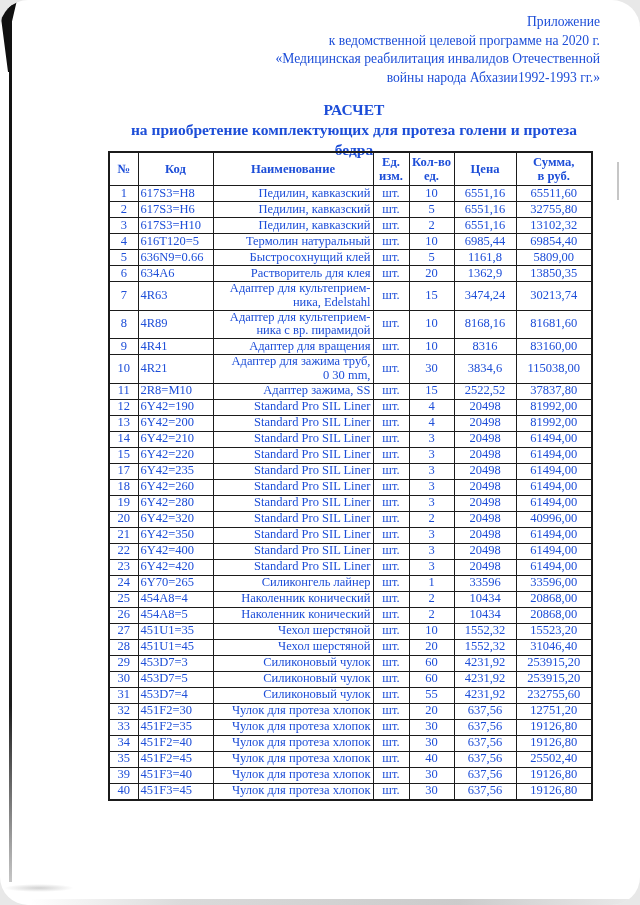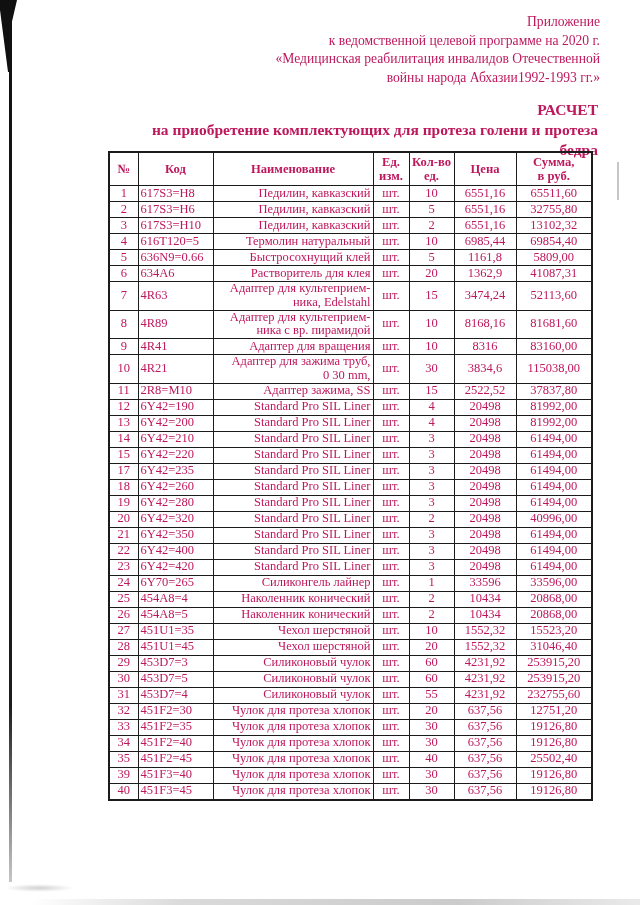--- a/index.html
+++ b/index.html
@@ -3,21 +3,22 @@
 <meta charset="utf-8">
 <style>
   html,body{margin:0;padding:0;}
   body{background:#e8e8e8;}
   .page{
     position:relative;
     width:640px;height:905px;
     background:#ffffff;
     overflow:hidden;
     font-family:"Liberation Serif","DejaVu Serif",serif;
-    color:#be185d;
+    color:#1d4ed8;
+    border-radius:28px;
   }
   
   .scan-line{
     position:absolute;left:9px;top:0;width:3px;height:882px;
     background:linear-gradient(180deg,#111 0%,#1c1c1c 80%,rgba(30,30,30,.25) 100%);
   }
   .scan-wedge{
     position:absolute;left:0;top:0;width:18px;height:72px;
     background:#101010;
     clip-path:polygon(0 0,17px 0,12px 30%,11px 100%,8px 100%,0 14%);
@@ -37,21 +38,21 @@
   
   .doc-header{
     position:absolute;top:13px;right:40px;
     text-align:right;
     font-size:13.6px;line-height:18.6px;
     white-space:nowrap;
   }
   
   .doc-title{
     position:absolute;top:100px;left:110px;width:488px;
-    text-align:right;font-weight:bold;
+    text-align:center;font-weight:bold;
     font-size:15.5px;line-height:20px;
   }
   
   table.calc{
     position:absolute;left:108px;top:151px;
     border-collapse:collapse;table-layout:fixed;
     width:483px;
     font-size:12.5px;
   }
   table.calc th,table.calc td{
@@ -171,32 +172,32 @@
       <td class="c-sum">5809,00</td>
     </tr>
 
     <tr>
       <td class="c-num">6</td>
       <td class="c-code">634A6</td>
       <td class="c-name">Растворитель для клея</td>
       <td class="c-unit">шт.</td>
       <td class="c-qty">20</td>
       <td class="c-price">1362,9</td>
-      <td class="c-sum">41087,31</td>
+      <td class="c-sum">13850,35</td>
     </tr>
 
     <tr>
       <td class="c-num">7</td>
       <td class="c-code">4R63</td>
       <td class="c-name">Адаптер для культеприем-
 ника, Edelstahl</td>
       <td class="c-unit">шт.</td>
       <td class="c-qty">15</td>
       <td class="c-price">3474,24</td>
-      <td class="c-sum">52113,60</td>
+      <td class="c-sum">30213,74</td>
     </tr>
 
     <tr>
       <td class="c-num">8</td>
       <td class="c-code">4R89</td>
       <td class="c-name">Адаптер для культеприем-
 ника с вр. пирамидой</td>
       <td class="c-unit">шт.</td>
       <td class="c-qty">10</td>
       <td class="c-price">8168,16</td>

